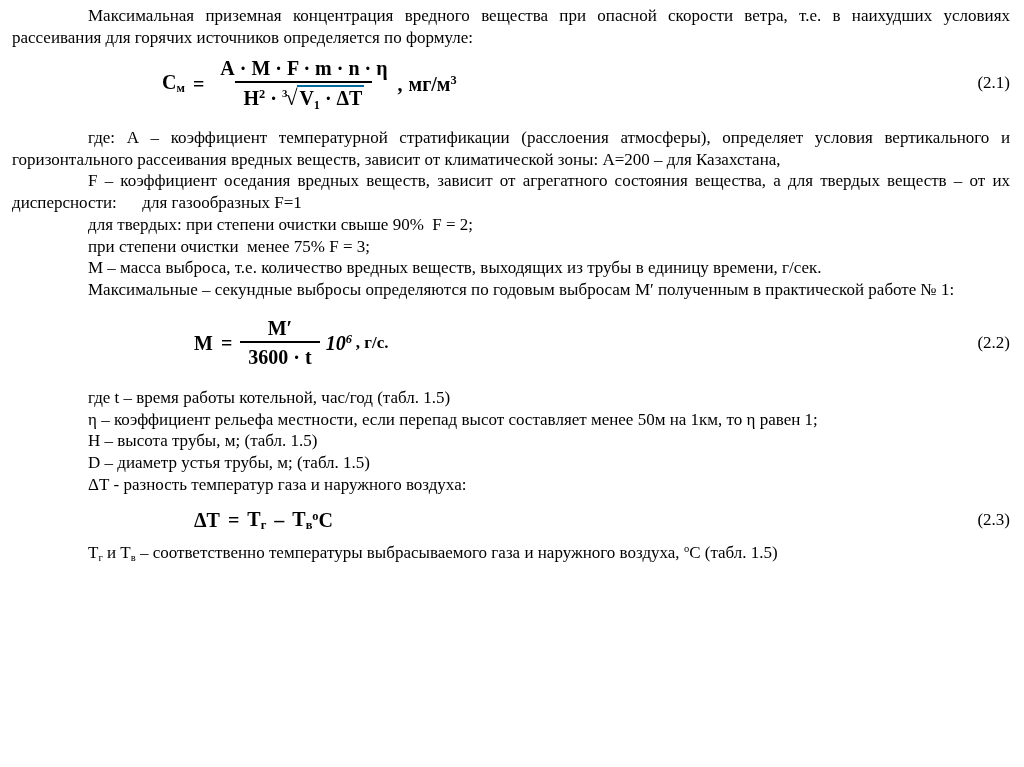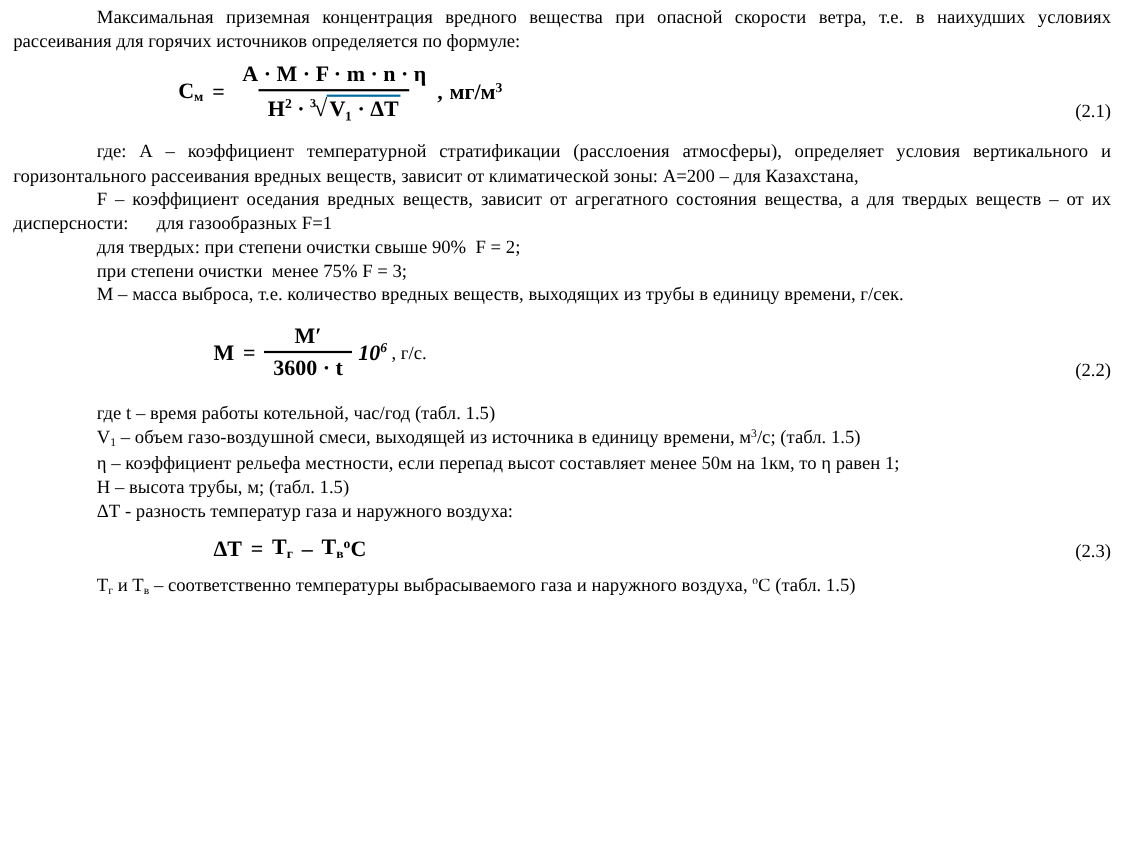--- a/index.html
+++ b/index.html
@@ -26,21 +26,21 @@
     margin-top: 10px;
   }
 
   .ss { font-size: 0.62em; }
   sub.ss { vertical-align: -0.25em; }
   sup.ss { vertical-align: 0.55em; }
 
   
   .equation {
     display: flex;
-    align-items: flex-end;
+    align-items: center;
     font-weight: bold;
     font-size: 20px;
     line-height: 1.1;
     gap: 44px;
   }
   .eq1 { margin: 8px 0 16px; }
   .eq2 { margin: 16px 0 18px; }
   .eq3 { margin: 12px 0 8px; }
   .eq-body {
     display: inline-flex;
@@ -78,21 +78,21 @@
     margin-right: -2px;
   }
   .rsign { font-size: 1.1em; }
   .radicand {
     border-top: 2px solid #0369a1;
     padding: 0 2px;
   }
   .factor { margin-left: 6px; font-style: italic; }
   .units { margin-left: 6px; }
   .units-normal {
-    font-weight: normal;
+    font-weight: bold;
     font-size: 17px;
     margin-left: 4px;
   }
   .units3 { }
   .comma { margin-left: 2px; }
 </style>
 </head>
 <body>
 
 <div class="page">
@@ -111,39 +111,40 @@
       <span class="units"><span>мг/м</span><sup class="ss">3</sup></span>
     </span>
     <span class="eq-num">(2.1)</span>
   </div>
 
   <p class="para">где: А – коэффициент температурной стратификации (расслоения атмосферы), определяет условия вертикального и горизонтального рассеивания вредных веществ, зависит от климатической зоны: А=200 – для Казахстана,</p>
   <p class="para">F – коэффициент оседания вредных веществ, зависит от агрегатного состояния вещества, а для твердых веществ – от их дисперсности:&nbsp;&nbsp;&nbsp;&nbsp;&nbsp; для газообразных F=1</p>
   <p class="para">для твердых: при степени очистки свыше 90%&nbsp; F = 2;</p>
   <p class="para">при степени очистки&nbsp; менее 75% F = 3;</p>
   <p class="para">М – масса выброса, т.е. количество вредных веществ, выходящих из трубы в единицу времени, г/сек.</p>
+  <p class="para">Максимальные – секундные выбросы определяются по годовым выбросам М′ полученным в практической работе № 1:</p>
 
   <div class="equation eq2">
     <span class="eq-body">
       <span>М</span>
       <span class="op">=</span>
       <span class="frac">
         <span class="num">М′</span>
         <span class="den">3600 · t</span>
       </span>
       <span class="factor"><span>10</span><sup class="ss">6</sup></span>
       <span class="units-normal">, г/с.</span>
     </span>
     <span class="eq-num">(2.2)</span>
   </div>
 
   <p class="para">где t – время работы котельной, час/год (табл. 1.5)</p>
-  <p class="para"><span>V</span><sub class="ss">1</sub><span> – объем газо-воздушной смеси, выходящей из источника в единицу времени, м</span><sup class="ss">3</sup><span>/с; (табл. 1.5)</span></p>
   <p class="para">η – коэффициент рельефа местности, если перепад высот составляет менее 50м на 1км, то η равен 1;</p>
   <p class="para">Н – высота трубы, м; (табл. 1.5)</p>
+  <p class="para">D – диаметр устья трубы, м; (табл. 1.5)</p>
   <p class="para"><span>ΔТ</span><span> - разность температур газа и наружного воздуха:</span></p>
 
   <div class="equation eq3">
     <span class="eq-body">
       <span>ΔТ</span>
       <span class="op">=</span>
       <span><span>Т</span><sub class="ss">г</sub></span>
       <span class="op">–</span>
       <span><span>Т</span><sub class="ss">в</sub></span>
       <span class="units3"><sup class="ss">о</sup><span>С</span></span>

